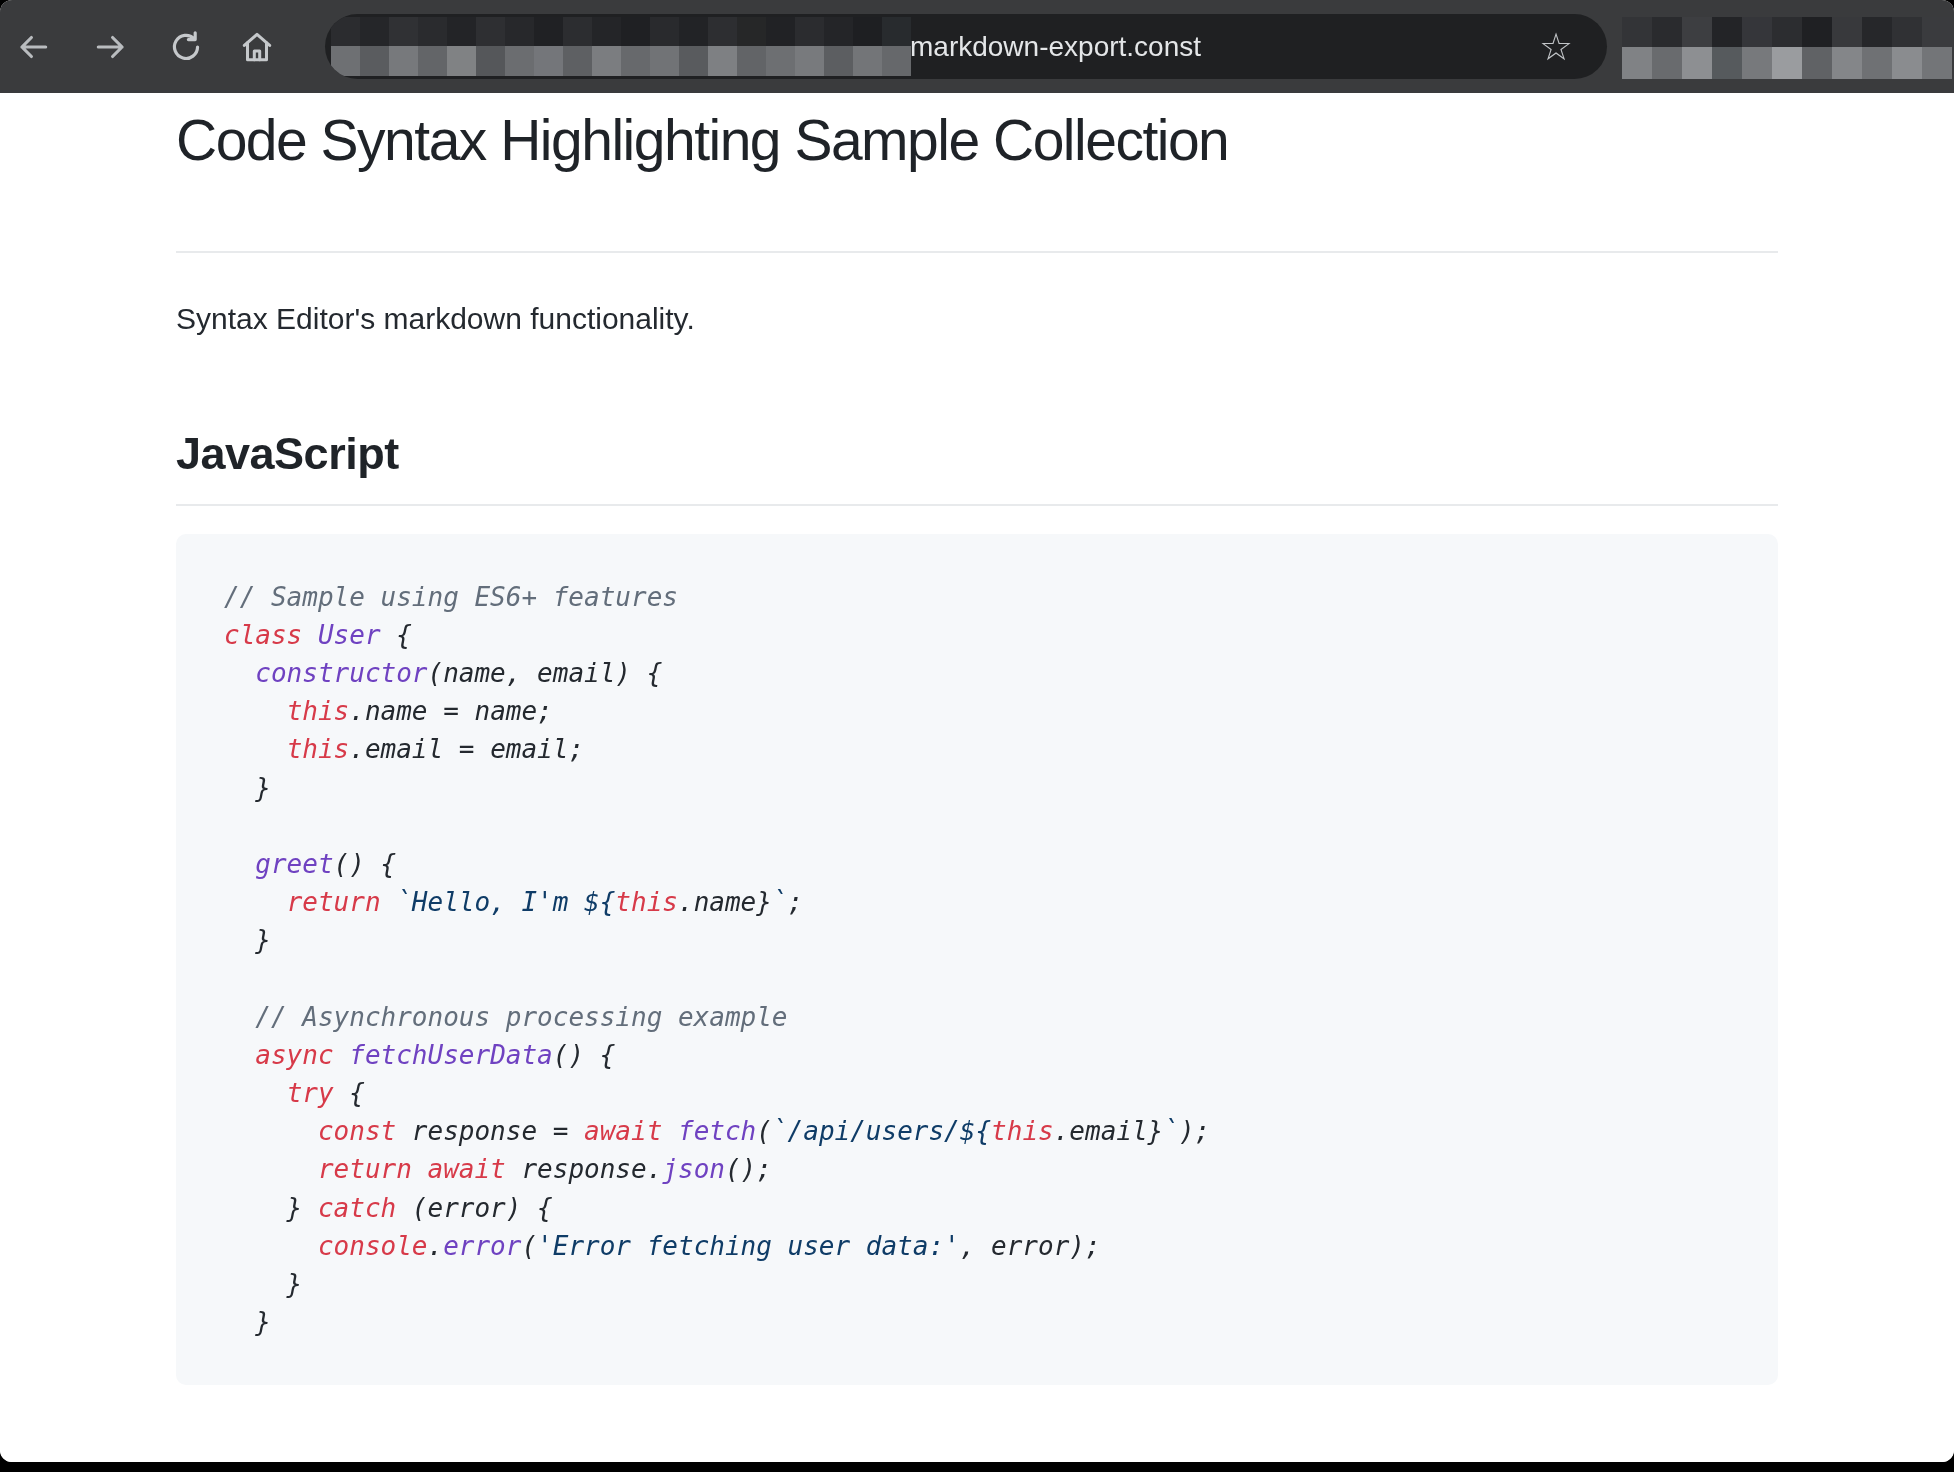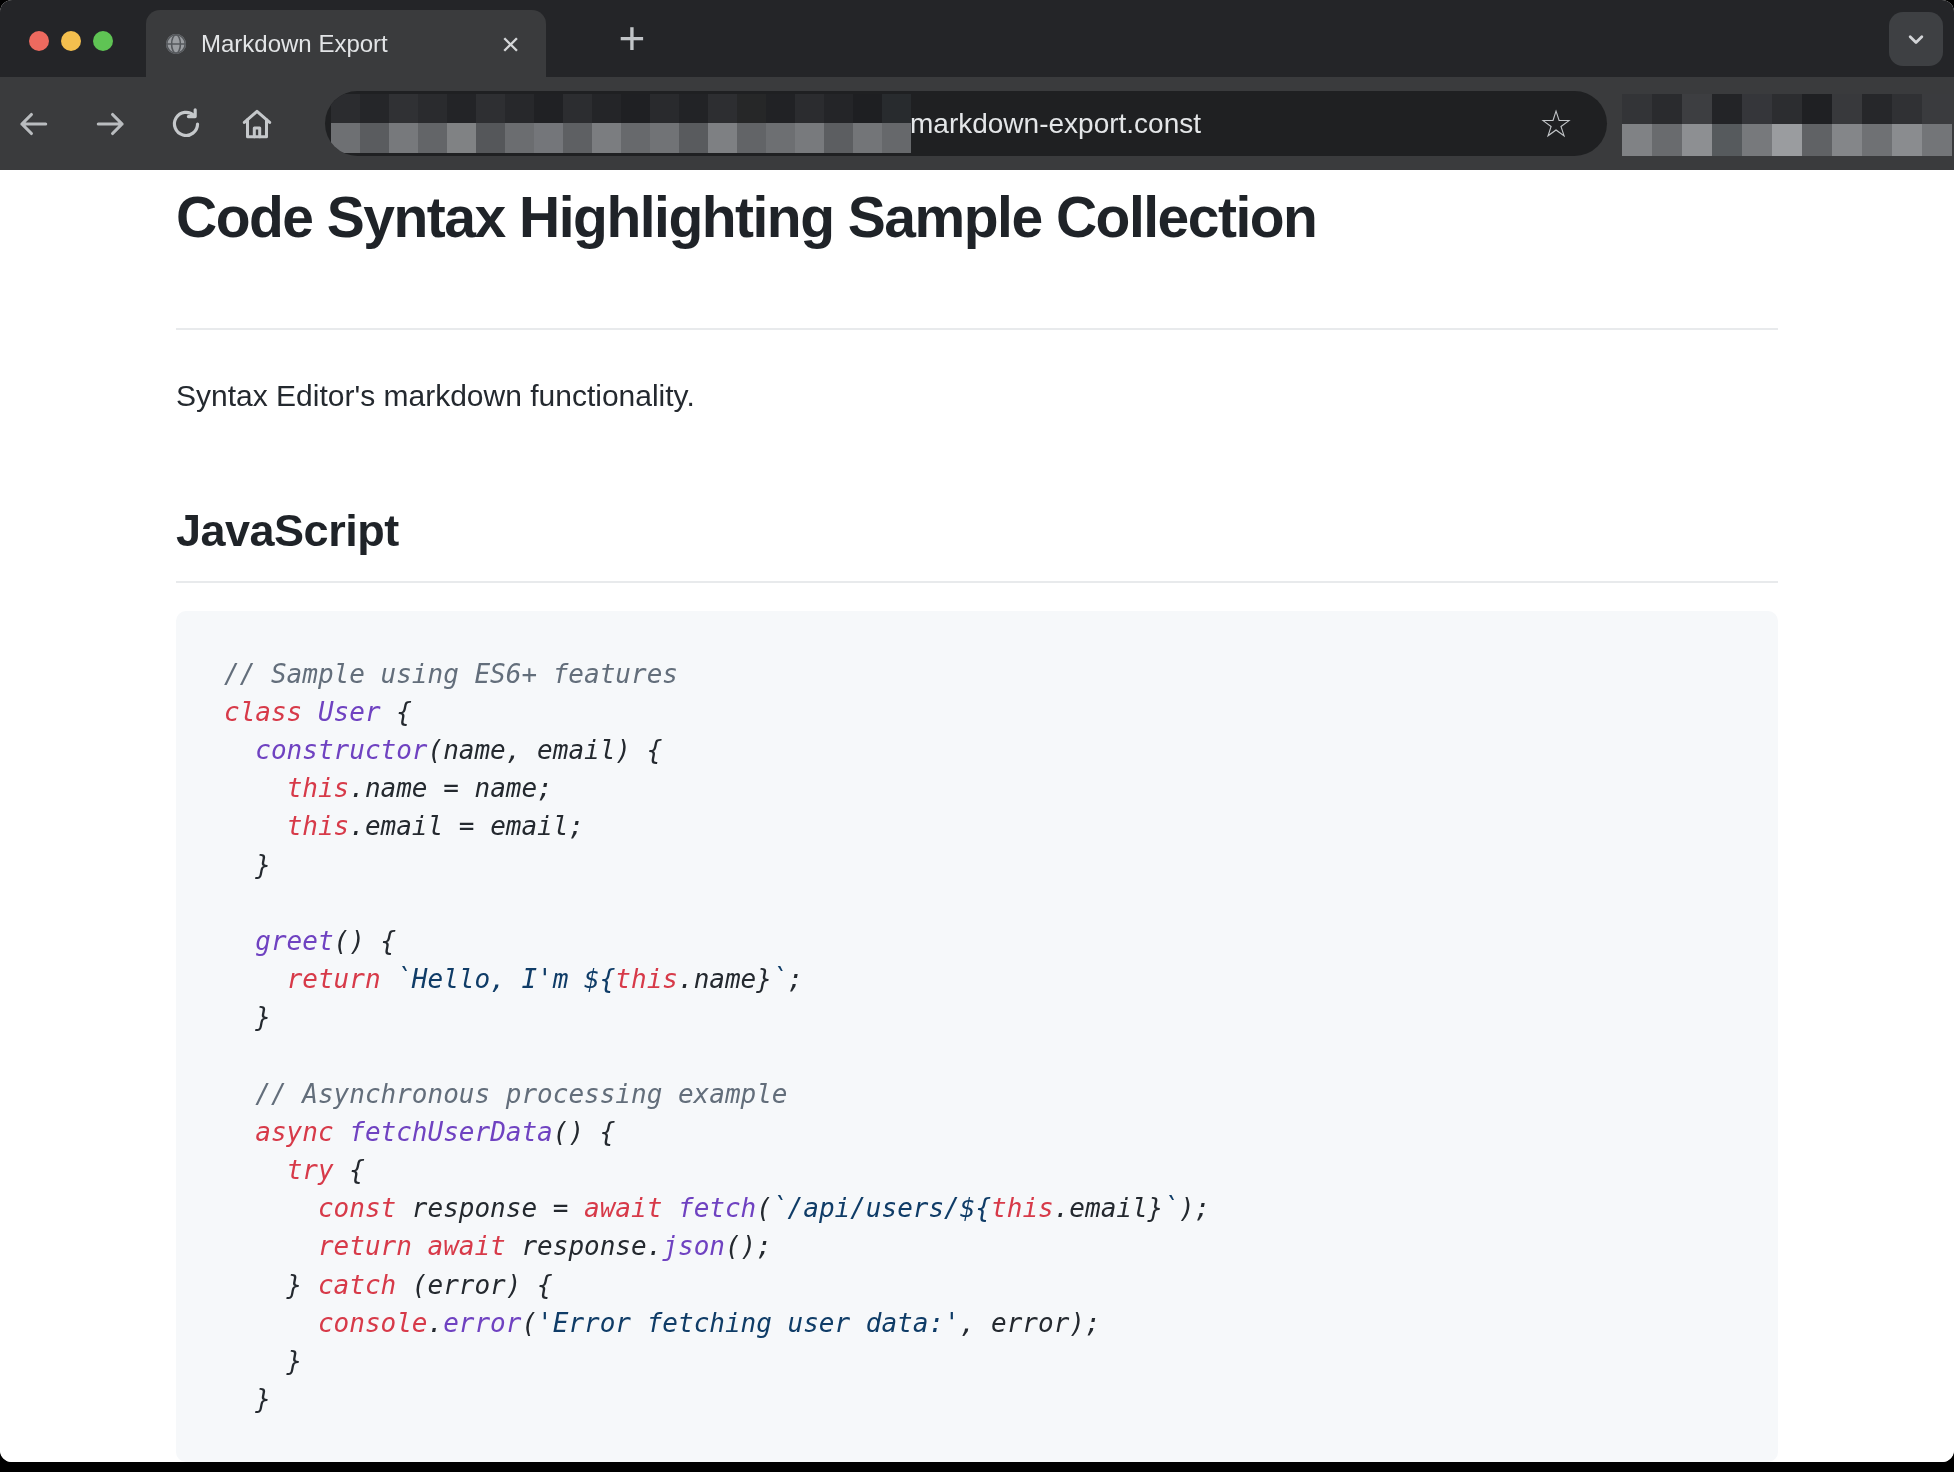--- a/index.html
+++ b/index.html
@@ -51,66 +51,40 @@
           color: #c3c6c9; font-size: 38px; line-height: 1; }
 
   .ext-blur { position: absolute; left: 1622px; top: 17px; display: grid;
               grid-auto-flow: column; grid-template-rows: 30px 32px; }
   .ext-blur div { width: 30px; }
 
   
   .page { flex: 1; background: #fff; overflow: hidden; }
   .content { width: 1602px; margin: 0 auto; padding-top: 10px; }
 
-  h1.doc-title { font-size: 57px; font-weight: 700; color: #1f2328; letter-spacing: -1.5px;
+  h1.doc-title { font-size: 57px; font-weight: 400; color: #1f2328; letter-spacing: -1.5px;
                  line-height: 1.3; padding-bottom: 74px; border-bottom: 2px solid #e8eaec; }
   .intro { margin-top: 40px; font-size: 30px; line-height: 52px; color: #24292f; }
   h2.section-title { margin-top: 80px; font-size: 45px; font-weight: 700; color: #1f2328;
                      letter-spacing: -0.5px; line-height: 1.3; padding-bottom: 20px;
                      border-bottom: 2px solid #e8eaec; }
 
   pre.code-block { margin-top: 28px; background: #f6f8fa; border-radius: 10px;
                    padding: 44px 48px; font-family: "DejaVu Sans Mono", monospace;
                    font-size: 26px; line-height: 38.2px; color: #24292f;
                    white-space: pre; overflow: hidden; }
   .code-line { height: 38.2px; white-space: pre; font-style: italic; }
 
   svg { display: block; }
 </style>
 </head>
 <body>
 
 <div class="window">
 
-  <div class="tabstrip">
-    <div class="traffic t-close"></div>
-    <div class="traffic t-min"></div>
-    <div class="traffic t-max"></div>
-
-    <div class="tab">
-      <span>
-        <svg width="24" height="24" viewBox="0 0 24 24">
-          <circle cx="12" cy="12" r="10" fill="#9a9da1"></circle>
-          <circle cx="12" cy="12" r="9.2" fill="none" stroke="#55585c" stroke-width="1.6"></circle>
-          <ellipse cx="12" cy="12" rx="4.4" ry="9.2" fill="none" stroke="#55585c" stroke-width="1.6"></ellipse>
-          <line x1="2.8" y1="12" x2="21.2" y2="12" stroke="#55585c" stroke-width="1.6"></line>
-        </svg>
-      </span>
-      <span class="tab-title">Markdown Export</span>
-      <span class="tab-close">×</span>
-    </div>
-
-    <div class="new-tab">+</div>
-
-    <div class="chevron-btn">
-      <svg width="28" height="28" viewBox="0 0 24 24" fill="none" stroke="#d2d4d7" stroke-width="2.4" stroke-linecap="round" stroke-linejoin="round">
-        <path d="M7 10l5 5 5-5"></path>
-      </svg>
-    </div>
-  </div>
 
   <div class="toolbar">
     <span class="nav-icon i-back">
       <svg width="38" height="38" viewBox="0 0 24 24" fill="none" stroke="#b9bcbf" stroke-width="2" stroke-linecap="round" stroke-linejoin="round">
         <path d="M20 12H5M11 6l-6 6 6 6"></path>
       </svg>
     </span>
     <span class="nav-icon i-forward">
       <svg width="38" height="38" viewBox="0 0 24 24" fill="none" stroke="#b9bcbf" stroke-width="2" stroke-linecap="round" stroke-linejoin="round">
         <path d="M4 12h15M13 6l6 6-6 6"></path>

